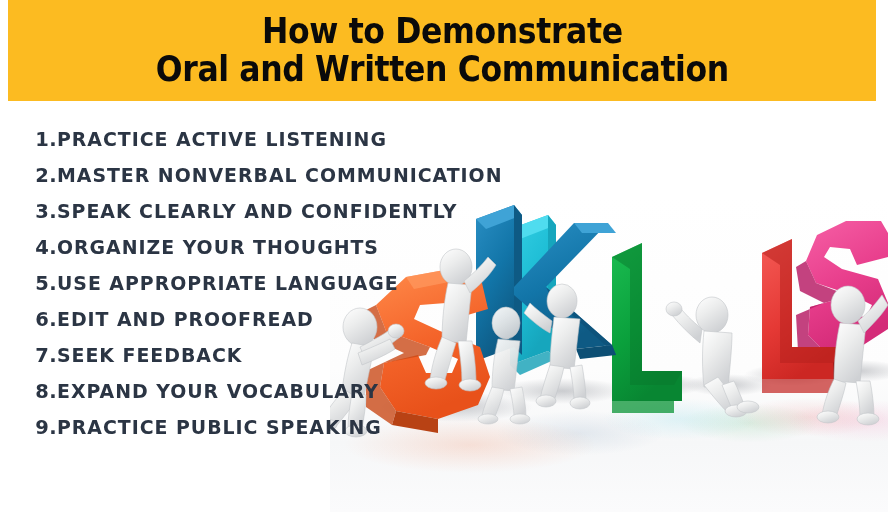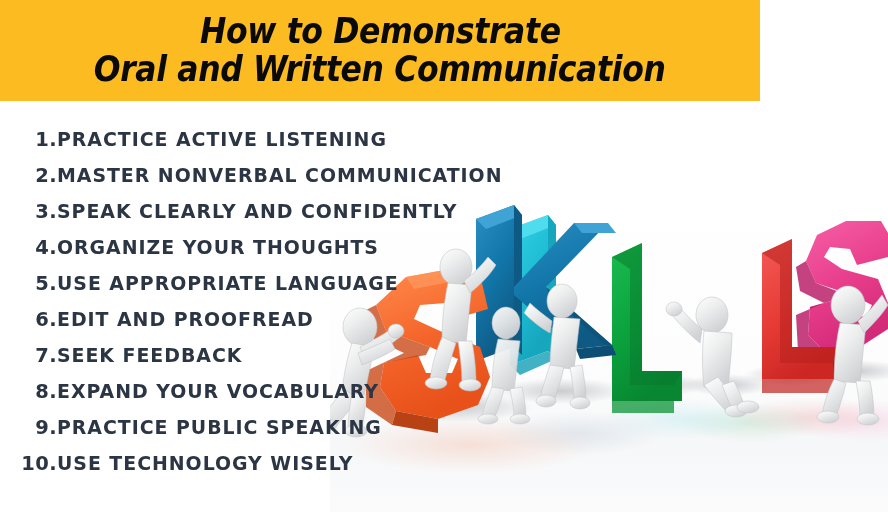--- a/index.html
+++ b/index.html
@@ -13,29 +13,28 @@
   .page {
     position:relative;
     width:888px; height:512px;
     background:#ffffff;
     overflow:hidden;
   }
 
   
   .header-band {
     position:absolute;
-    left:0; top:0;
-    width:760px; height:101px;
+    left:8px; top:0;
+    width:868px; height:101px;
     background:#fcbb21;
     display:flex;
     flex-direction:column;
     align-items:center;
     justify-content:center;
     z-index:40;
-    font-style:italic;
   }
   .title-line {
     color:#0a0a0a;
     font-family:"DejaVu Sans", sans-serif;
     font-weight:bold;
     text-align:center;
     letter-spacing:-0.4px;
     line-height:1.02;
     transform:scaleX(0.90);
     transform-origin:center center;
@@ -297,19 +296,15 @@
       <span class="item-text">Seek Feedback</span>
     </div>
     <div class="list-item">
       <span class="item-num">8.</span>
       <span class="item-text">Expand Your Vocabulary</span>
     </div>
     <div class="list-item">
       <span class="item-num">9.</span>
       <span class="item-text">Practice Public Speaking</span>
     </div>
-    <div class="list-item">
-      <span class="item-num">10.</span>
-      <span class="item-text">Use Technology Wisely</span>
-    </div>
   </div>
 
 </div>
 
 </body></html>

